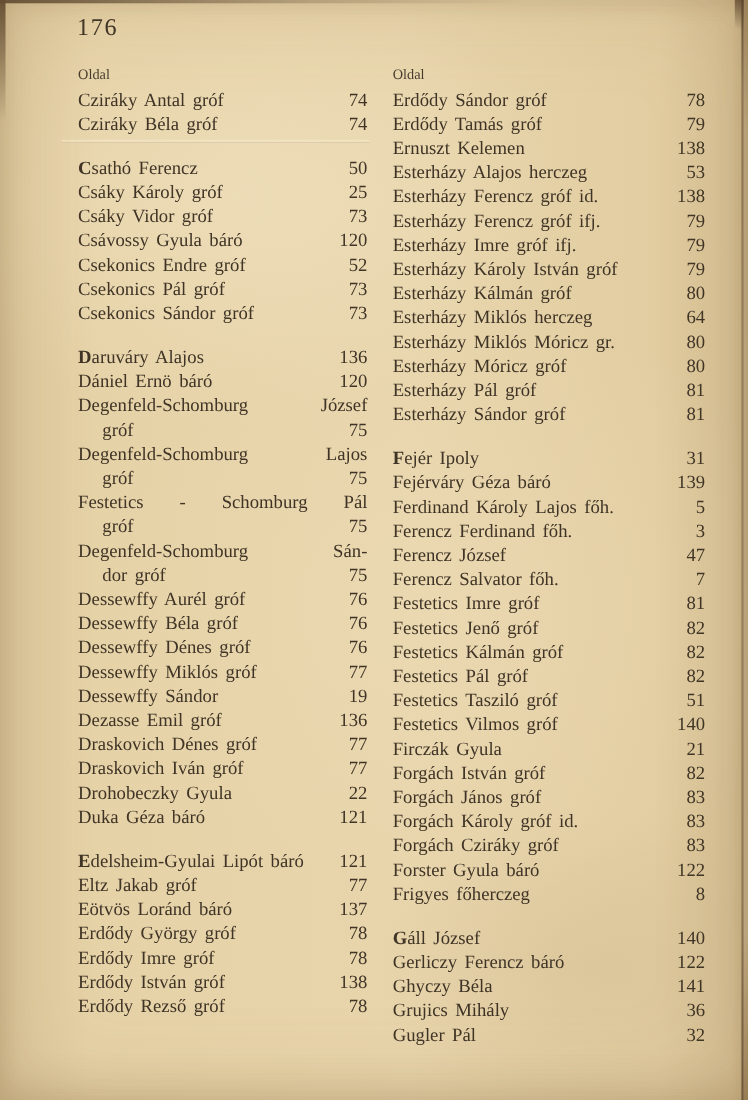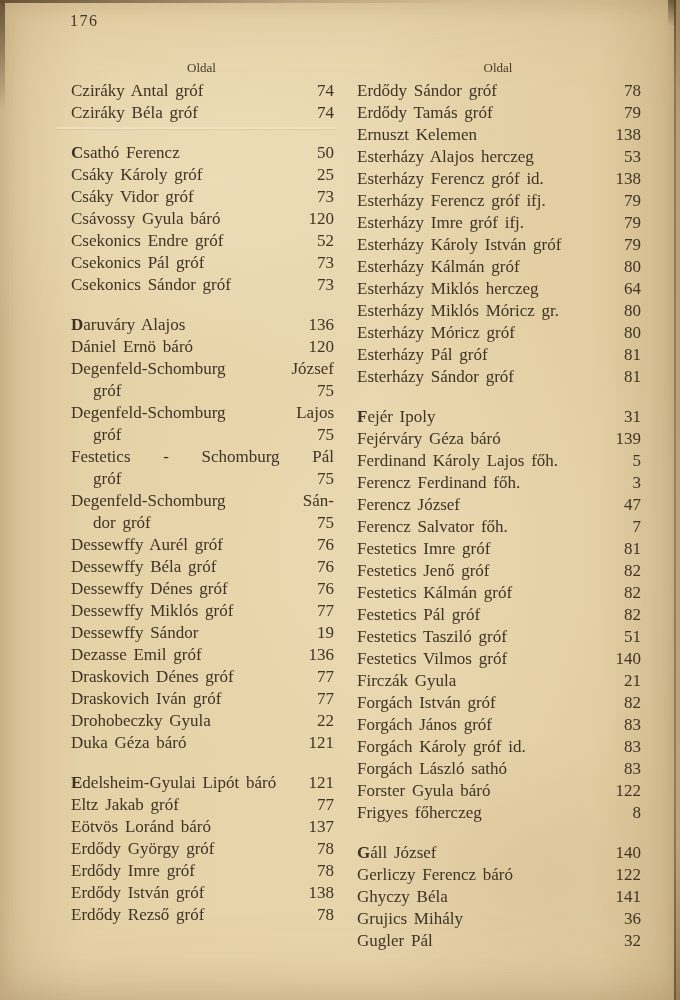--- a/index.html
+++ b/index.html
@@ -45,27 +45,27 @@
     position:absolute;right:2px;top:0;width:10px;height:26px;
     background:linear-gradient(200deg,rgba(74,58,40,0.8),rgba(74,58,40,0));
   }
   .scan-streak{
     position:absolute;left:56px;top:127px;width:280px;height:2px;
     background:rgba(246,233,202,0.55);
     border-bottom:1px solid rgba(150,124,88,0.22);
   }
   .page-number{
     position:absolute;left:70px;top:12px;
-    font-size:16px;letter-spacing:1.5px;
+    font-size:22px;letter-spacing:1.5px;
   }
   .column{position:absolute;top:60px;}
   .col-left{left:71px;width:263px;}
   .col-right{left:357px;width:284px;}
   .col-header{
-    text-align:center;font-size:13px;line-height:16px;
+    text-align:left;font-size:13px;line-height:16px;
     padding-right:2px;margin-bottom:4px;color:#473c2d;
   }
   .group:not(:first-child){margin-top:18px;}
   .row{
     display:flex;justify-content:space-between;
     line-height:22px;font-size:17px;white-space:nowrap;
     word-spacing:2.5px;
   }
   .nm{flex:1 1 auto;overflow:hidden;}
   .pg{flex:0 0 auto;min-width:32px;text-align:right;}
@@ -364,21 +364,21 @@
           </div>
           <div class="row">
             <span class="nm">Forgách János gróf</span>
             <span class="pg">83</span>
           </div>
           <div class="row">
             <span class="nm">Forgách Károly gróf id.</span>
             <span class="pg">83</span>
           </div>
           <div class="row">
-            <span class="nm">Forgách László sathó</span>
+            <span class="nm">Forgách Cziráky gróf</span>
             <span class="pg">83</span>
           </div>
           <div class="row">
             <span class="nm">Forster Gyula báró</span>
             <span class="pg">122</span>
           </div>
           <div class="row">
             <span class="nm">Frigyes főherczeg</span>
             <span class="pg">8</span>
           </div>

